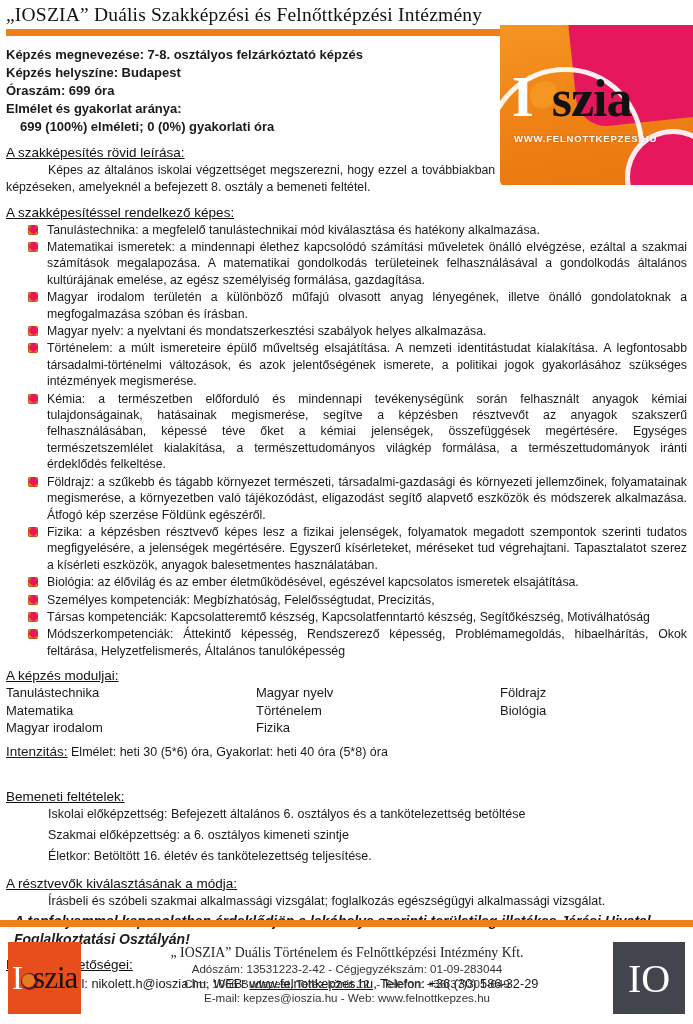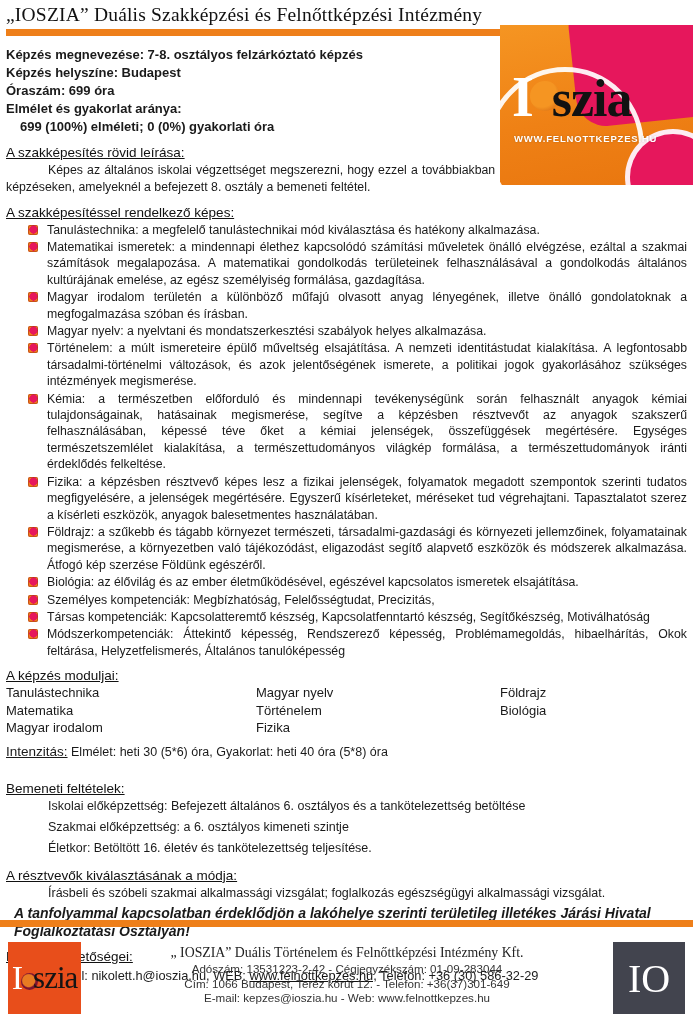--- a/index.html
+++ b/index.html
@@ -162,22 +162,22 @@
   <p class="para">Képes az általános iskolai végzettséget megszerezni, hogy ezzel a továbbiakban részt vehessen szakmai és egyéb képzéseken, amelyeknél a befejezett 8. osztály a bemeneti feltétel.</p>
 
   <div class="sec-head">A szakképesítéssel rendelkező képes:</div>
   <ul class="bullets">
     <li><span class="sq"></span><span>Tanulástechnika: a megfelelő tanulástechnikai mód kiválasztása és hatékony alkalmazása.</span></li>
     <li><span class="sq"></span><span>Matematikai ismeretek: a mindennapi élethez kapcsolódó számítási műveletek önálló elvégzése, ezáltal a szakmai számítások megalapozása. A matematikai gondolkodás területeinek felhasználásával a gondolkodás általános kultúrájának emelése, az egész személyiség formálása, gazdagítása.</span></li>
     <li><span class="sq"></span><span>Magyar irodalom területén a különböző műfajú olvasott anyag lényegének, illetve önálló gondolatoknak a megfogalmazása szóban és írásban.</span></li>
     <li><span class="sq"></span><span>Magyar nyelv: a nyelvtani és mondatszerkesztési szabályok helyes alkalmazása.</span></li>
     <li><span class="sq"></span><span>Történelem: a múlt ismereteire épülő műveltség elsajátítása. A nemzeti identitástudat kialakítása. A legfontosabb társadalmi-történelmi változások, és azok jelentőségének ismerete, a politikai jogok gyakorlásához szükséges intézmények megismerése.</span></li>
     <li><span class="sq"></span><span>Kémia: a természetben előforduló és mindennapi tevékenységünk során felhasznált anyagok kémiai tulajdonságainak, hatásainak megismerése, segítve a képzésben résztvevőt az anyagok szakszerű felhasználásában, képessé téve őket a kémiai jelenségek, összefüggések megértésére. Egységes természetszemlélet kialakítása, a természettudományos világkép formálása, a természettudományok iránti érdeklődés felkeltése.</span></li>
+    <li><span class="sq"></span><span>Földrajz: a szűkebb és tágabb környezet természeti, társadalmi-gazdasági és környezeti jellemzőinek, folyamatainak megismerése, a környezetben való tájékozódást, eligazodást segítő alapvető eszközök és módszerek alkalmazása. Átfogó kép szerzése Földünk egészéről.</span></li>
     <li><span class="sq"></span><span>Fizika: a képzésben résztvevő képes lesz a fizikai jelenségek, folyamatok megadott szempontok szerinti tudatos megfigyelésére, a jelenségek megértésére. Egyszerű kísérleteket, méréseket tud végrehajtani. Tapasztalatot szerez a kísérleti eszközök, anyagok balesetmentes használatában.</span></li>
-    <li><span class="sq"></span><span>Földrajz: a szűkebb és tágabb környezet természeti, társadalmi-gazdasági és környezeti jellemzőinek, folyamatainak megismerése, a környezetben való tájékozódást, eligazodást segítő alapvető eszközök és módszerek alkalmazása. Átfogó kép szerzése Földünk egészéről.</span></li>
     <li><span class="sq"></span><span>Biológia: az élővilág és az ember életműködésével, egészével kapcsolatos ismeretek elsajátítása.</span></li>
     <li><span class="sq"></span><span>Személyes kompetenciák: Megbízhatóság, Felelősségtudat, Precizitás,</span></li>
     <li><span class="sq"></span><span>Társas kompetenciák: Kapcsolatteremtő készség, Kapcsolatfenntartó készség, Segítőkészség, Motiválhatóság</span></li>
     <li><span class="sq"></span><span>Módszerkompetenciák: Áttekintő képesség, Rendszerező képesség, Problémamegoldás, hibaelhárítás, Okok feltárása, Helyzetfelismerés, Általános tanulóképesség</span></li>
   </ul>
 
   <div class="sec-head">A képzés moduljai:</div>
   <div class="modules">
     <div>Tanulástechnika</div>
     <div>Matematika</div>
@@ -187,21 +187,21 @@
     <div>Fizika</div>
     <div>Földrajz</div>
     <div>Biológia</div>
   </div>
 
   <div class="intensity">
     <span class="hd">Intenzitás:</span>
     <span>Elmélet: heti 30 (5*6) óra, Gyakorlat: heti 40 óra (5*8) óra</span>
   </div>
 
-  <div class="sec-head" style="margin-top:22px;">Bemeneti feltételek:</div>
+  <div class="sec-head" style="margin-top:30px;">Bemeneti feltételek:</div>
   <div class="plain-indent">Iskolai előképzettség: Befejezett általános 6. osztályos és a tankötelezettség betöltése</div>
   <div class="plain-indent">Szakmai előképzettség: a 6. osztályos kimeneti szintje</div>
   <div class="plain-indent">Életkor: Betöltött 16. életév és tankötelezettség teljesítése.</div>
 
   <div class="sec-head">A résztvevők kiválasztásának a módja:</div>
   <div class="plain-indent">Írásbeli és szóbeli szakmai alkalmassági vizsgálat; foglalkozás egészségügyi alkalmassági vizsgálat.</div>
 
   <div class="notice">A tanfolyammal kapcsolatban érdeklődjön a lakóhelye szerinti területileg illetékes Járási Hivatal Foglalkoztatási Osztályán!</div>
 
   <div class="sec-head">Képző elérhetőségei:</div>

